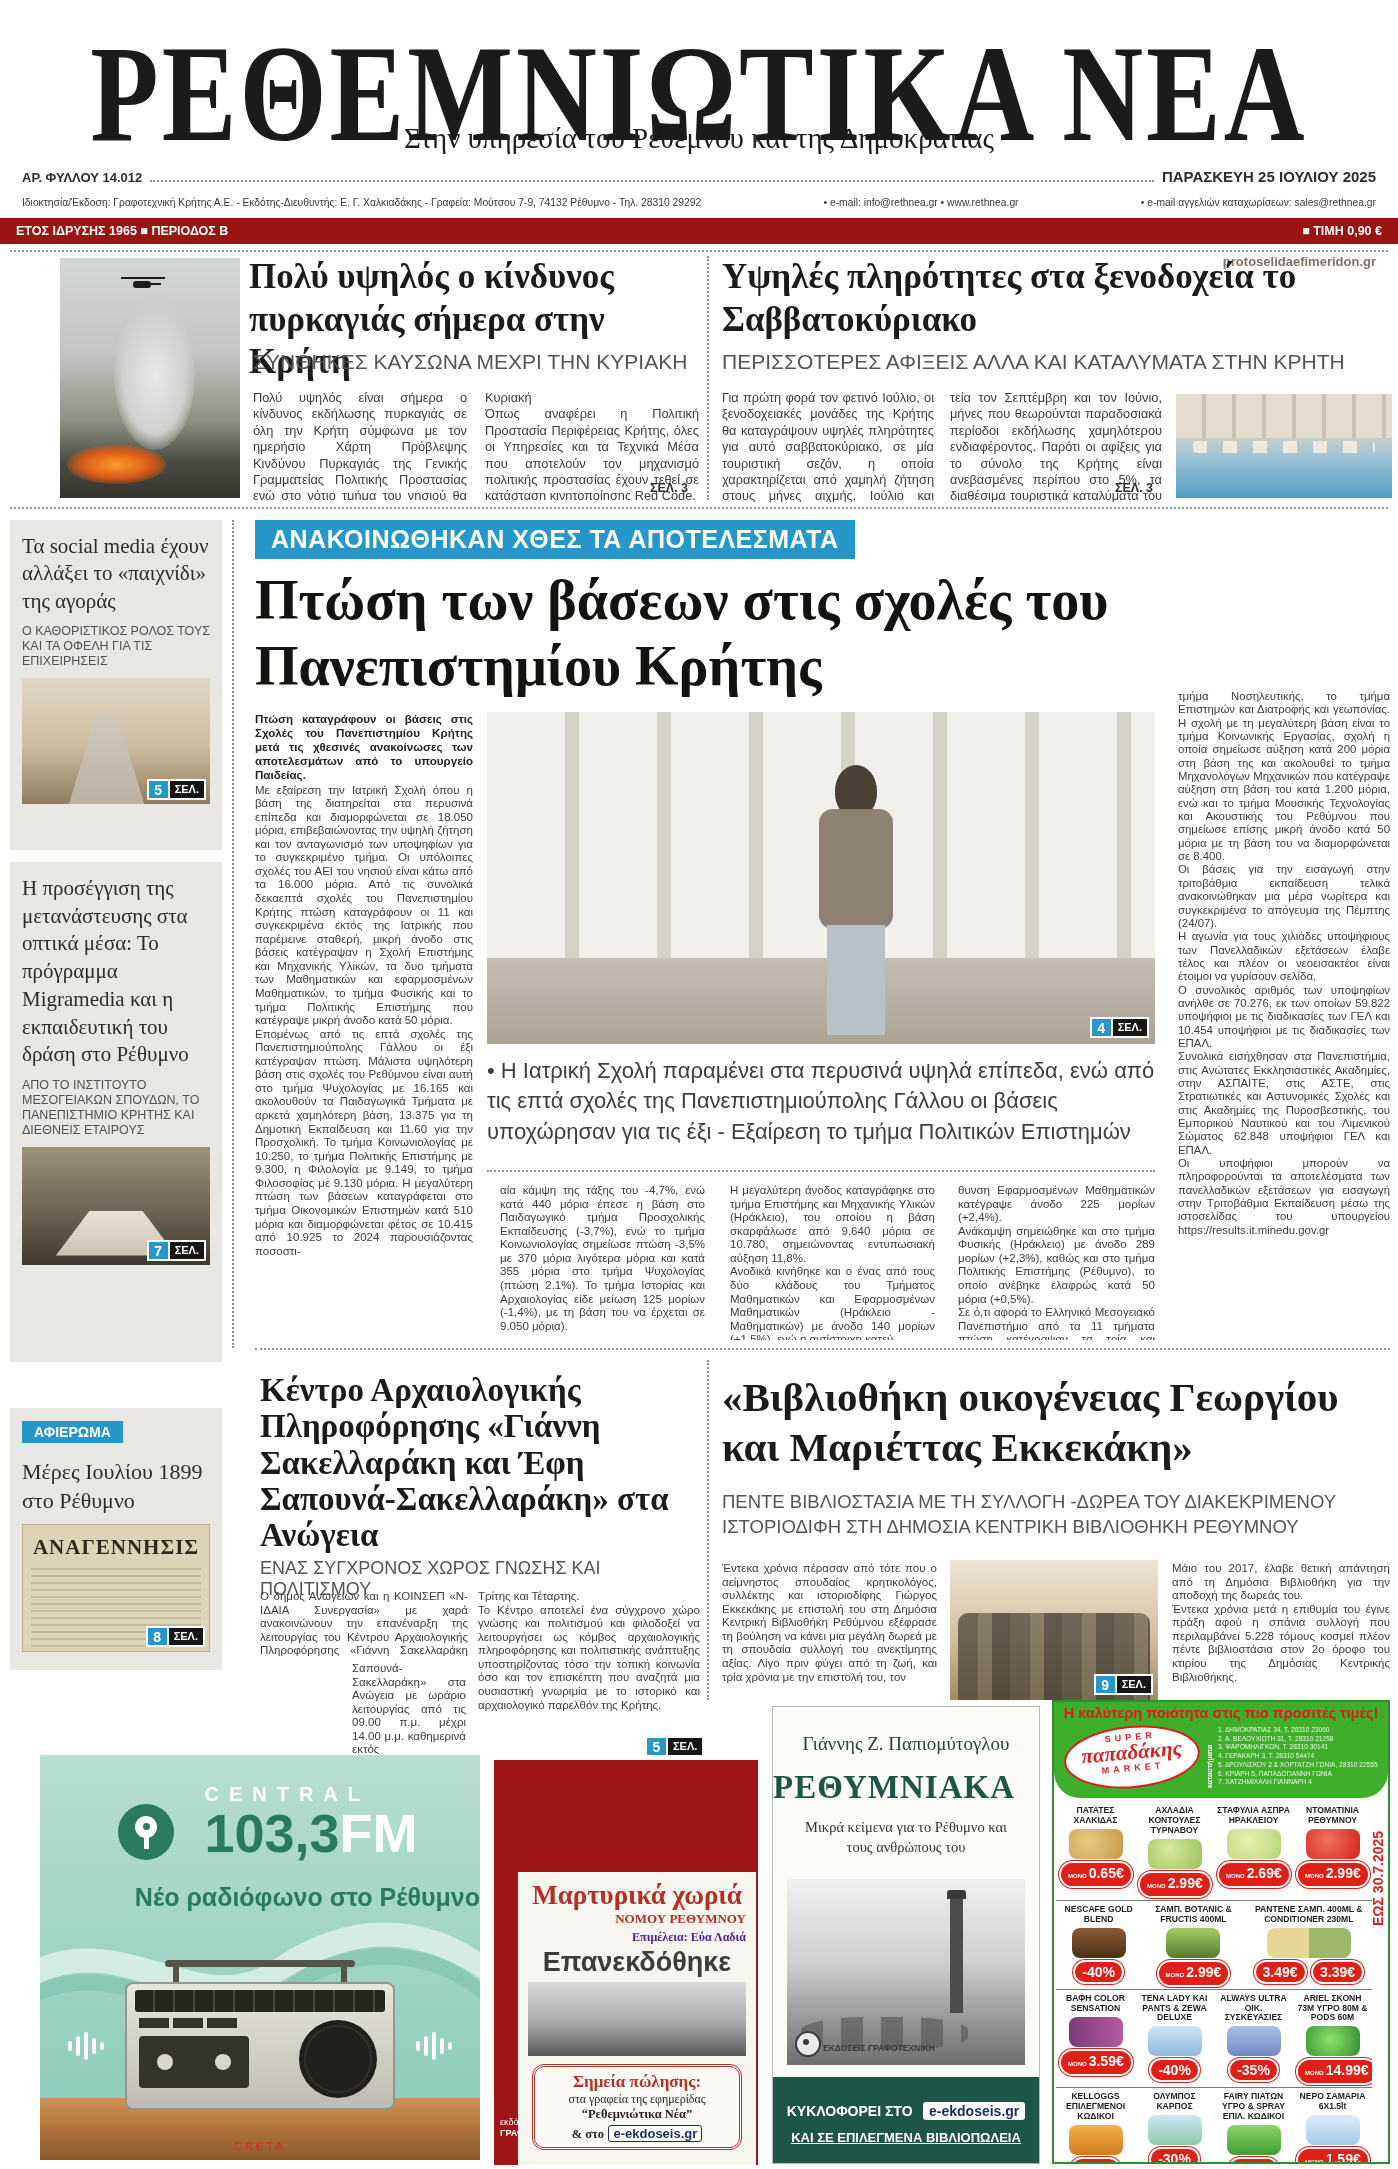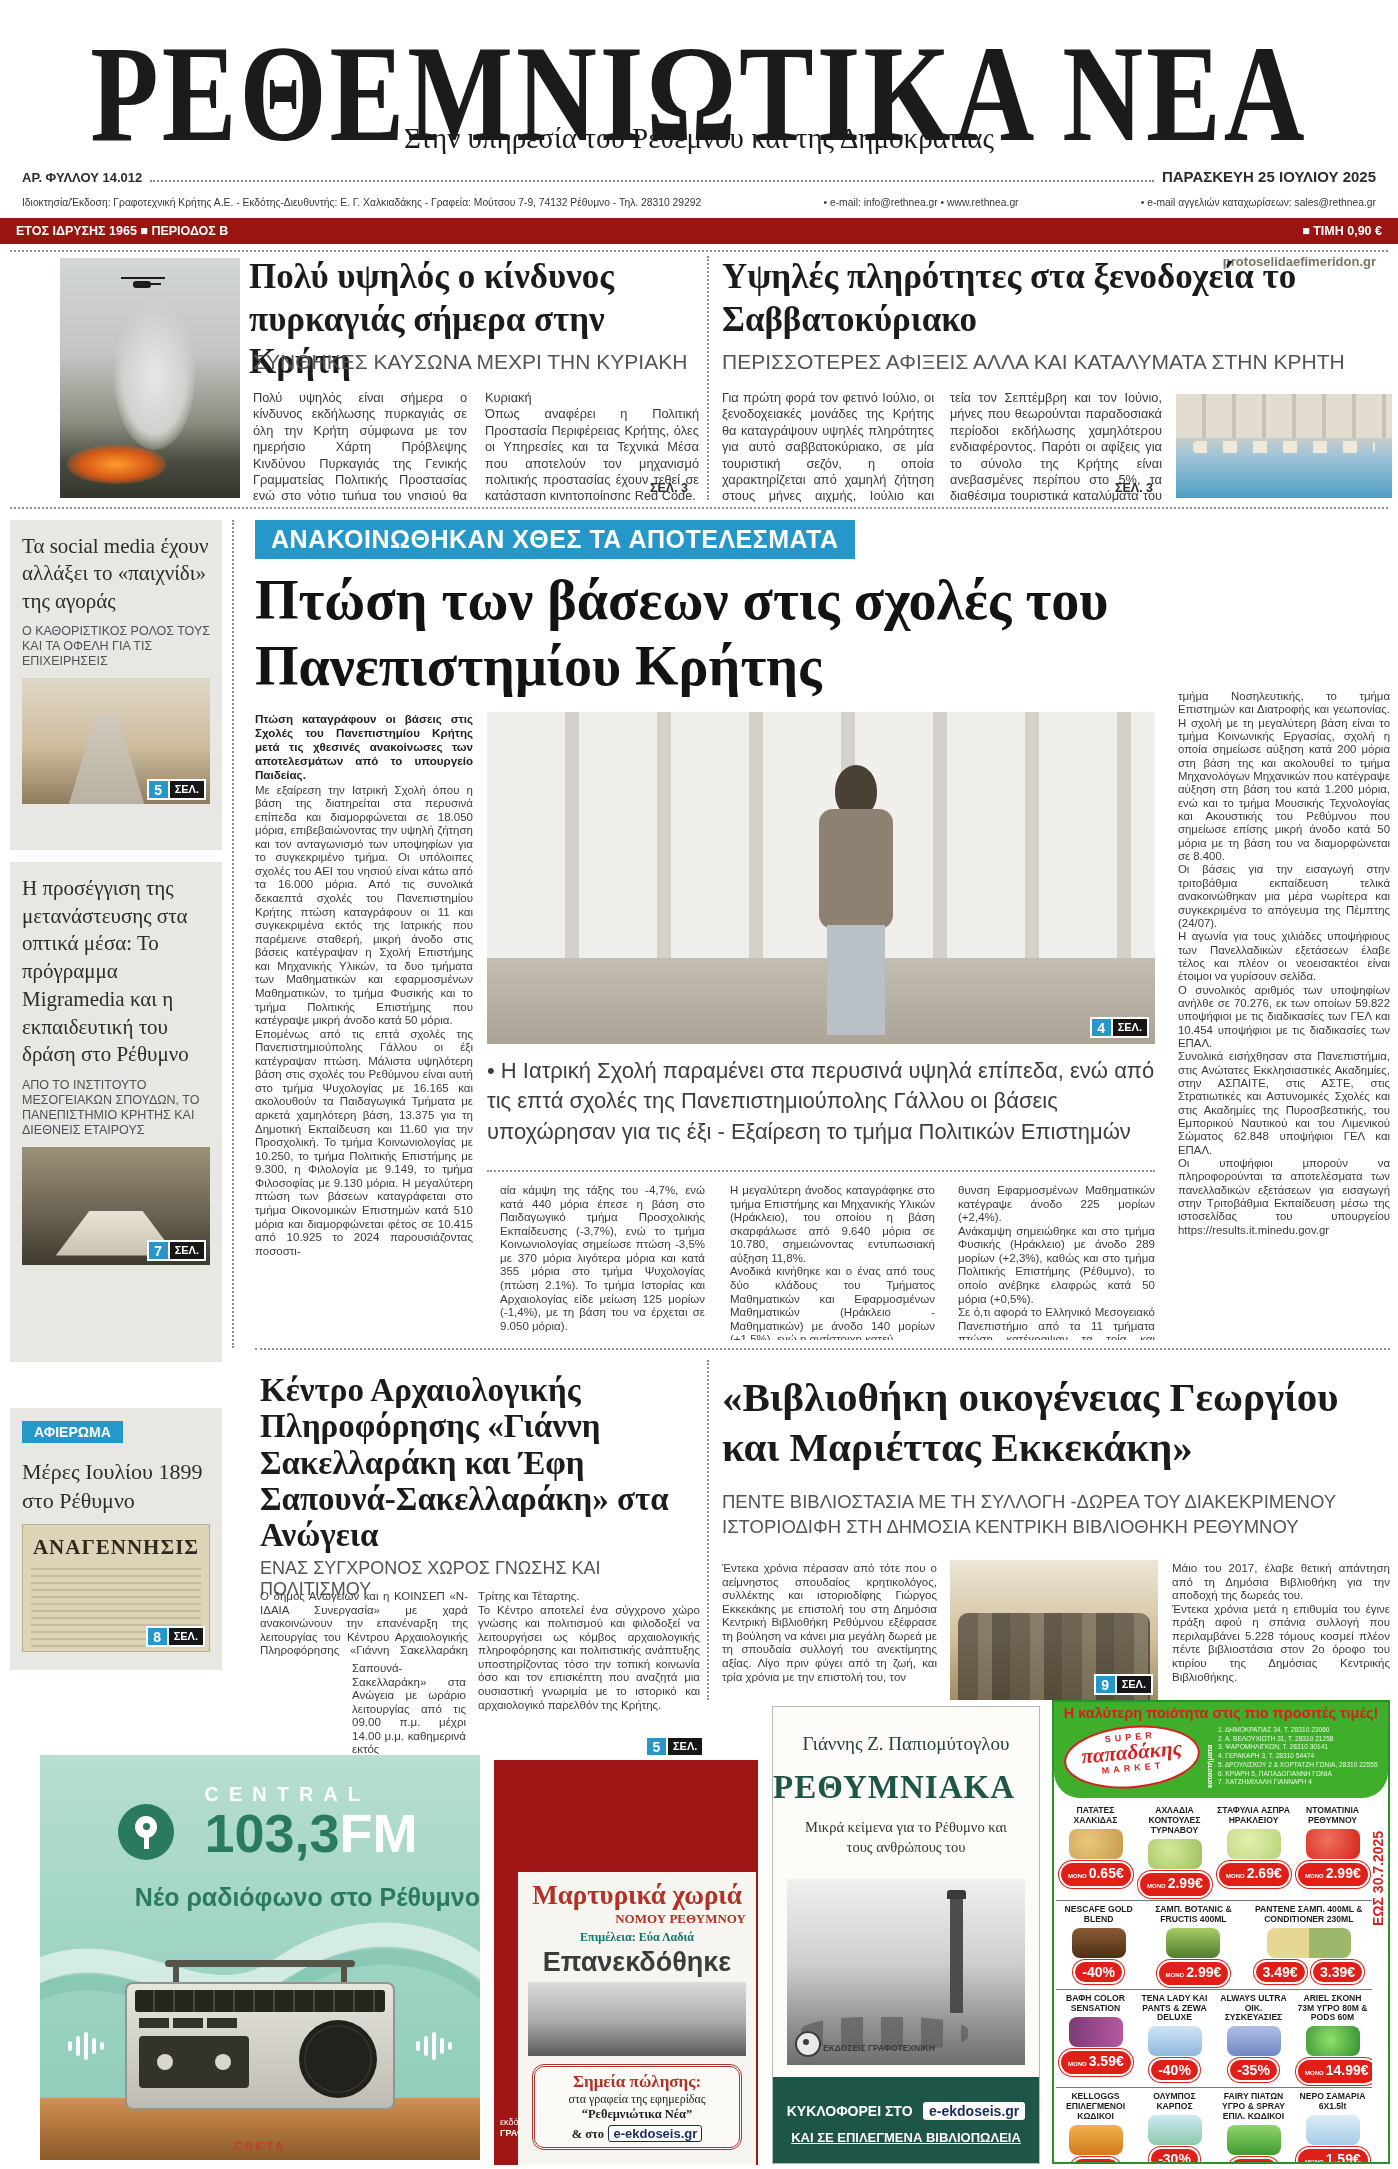--- a/index.html
+++ b/index.html
@@ -257,21 +257,21 @@
   </div>
 
   <div class="abs" style="left:494px;top:1760px;width:264px;height:405px;background:#a01616;overflow:hidden;">
     <div style="position:absolute;left:6px;bottom:26px;color:#fff;font-size:9px;line-height:1.25;">
       <div>εκδόσεις</div>
       <div style="font-weight:700;">ΓΡΑΦΟΤΕΧΝΙΚΗ</div>
     </div>
     <div style="position:absolute;left:24px;top:112px;width:238px;height:293px;background:#f7f5ef;box-sizing:border-box;padding:8px 10px;">
       <div class="serif" style="color:#b23026;font-weight:700;font-size:27px;text-align:center;">Μαρτυρικά χωριά</div>
       <div class="serif" style="color:#b23026;font-weight:700;font-size:13px;text-align:right;">ΝΟΜΟΥ ΡΕΘΥΜΝΟΥ</div>
-      <div class="serif" style="color:#0f766e;font-weight:700;font-size:12px;text-align:center;margin-top:3px;">Επιμέλεια: Εύα Λαδιά</div>
+      <div class="serif" style="color:#4c1d95;font-weight:700;font-size:12px;text-align:right;margin-top:3px;">Επιμέλεια: Εύα Λαδιά</div>
       <div style="color:#3c3c3c;font-weight:700;font-size:27px;text-align:center;margin-top:2px;">Επανεκδόθηκε</div>
       <div style="height:74px;margin-top:4px;background:linear-gradient(180deg,#dcdcdc 0%,#a8a8a8 55%,#5a5a5a 100%);"></div>
       <div style="margin:8px 4px 0;border:3px double #a33;border-radius:12px;background:#fbfaf6;text-align:center;padding:5px 4px;">
         <div class="serif" style="color:#b23026;font-weight:700;font-size:17px;">Σημεία πώλησης:</div>
         <div class="serif" style="color:#222;font-size:12px;">στα γραφεία της εφημερίδας</div>
         <div class="serif" style="color:#222;font-weight:700;font-size:12.5px;">“Ρεθεμνιώτικα Νέα”</div>
         <div style="margin-top:2px;">
           <span class="serif" style="color:#222;font-weight:700;font-size:12.5px;">&amp; στο</span>
           <span style="color:#1b2a5e;font-weight:700;font-size:13px;background:#fff;border:1px solid #1b2a5e;border-radius:3px;padding:0 4px;">e-ekdoseis.gr</span>
         </div>

